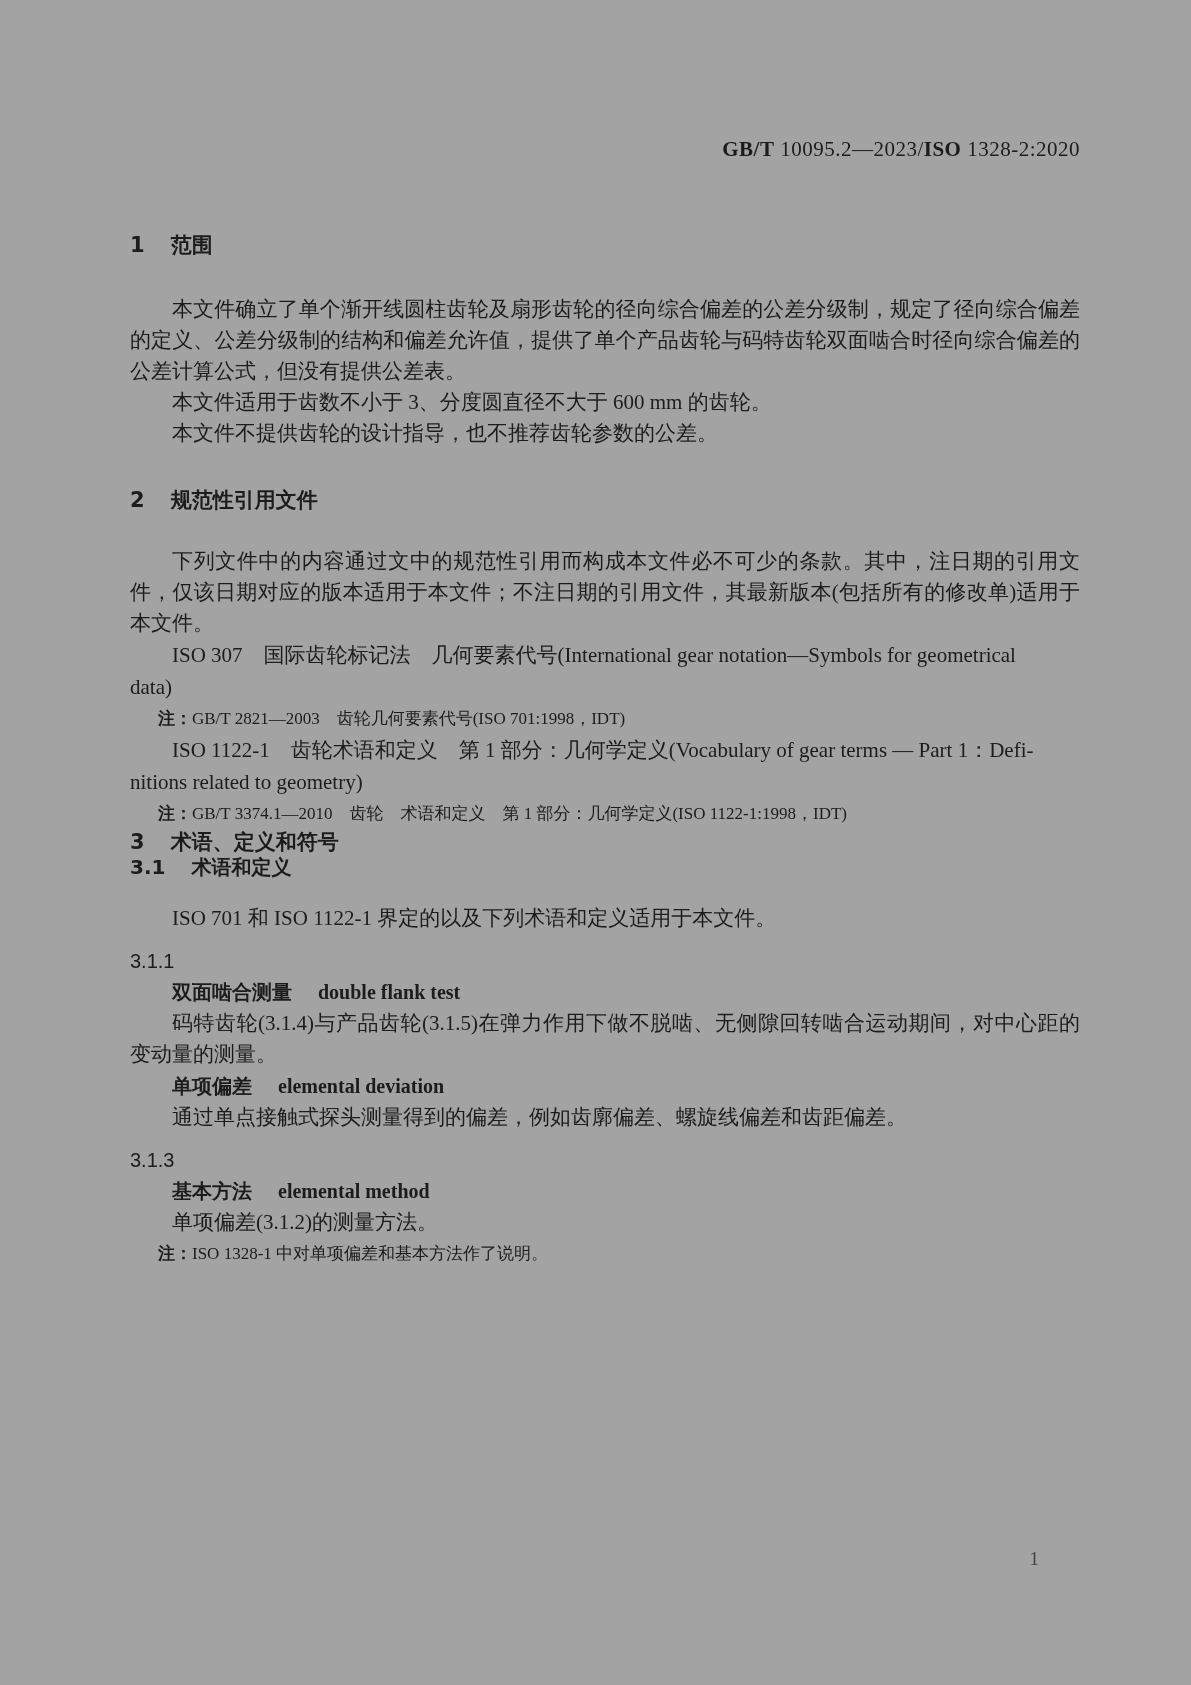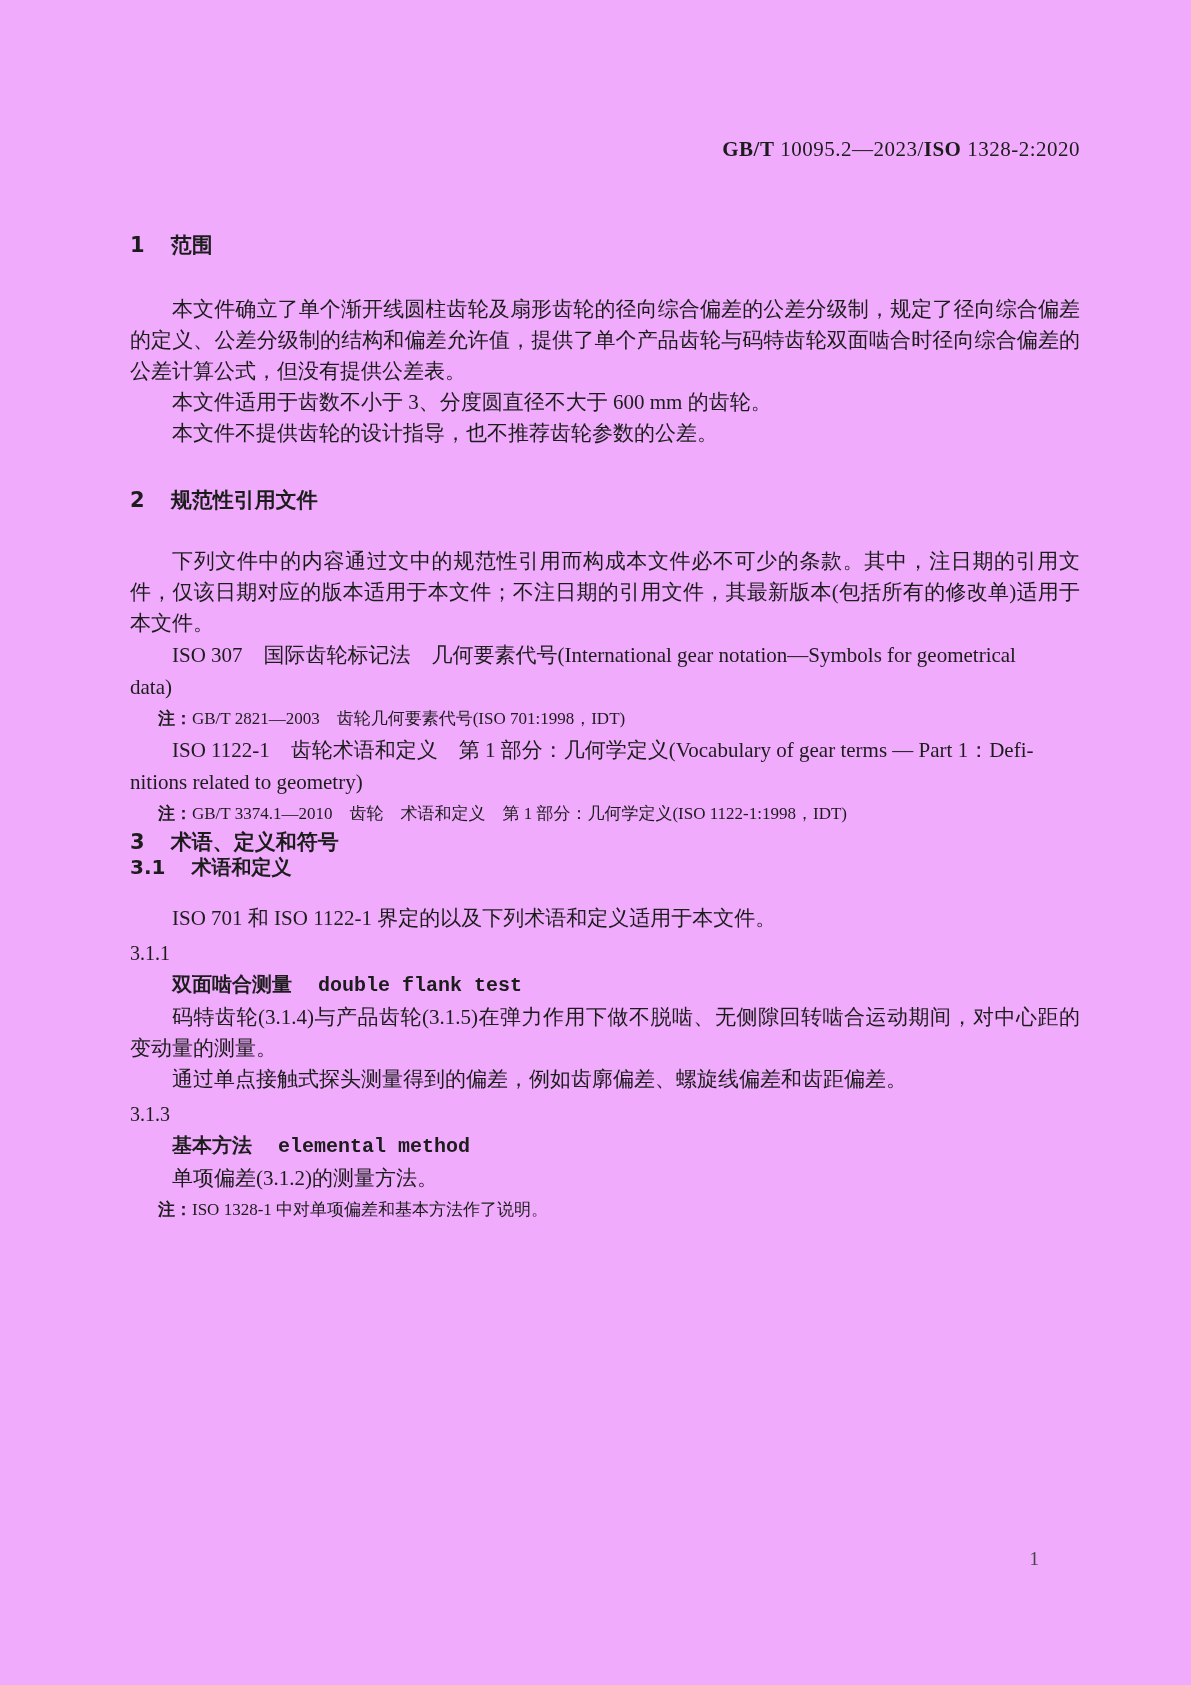--- a/index.html
+++ b/index.html
@@ -2,21 +2,21 @@
 <html><head>
 <meta charset="utf-8">
 <style>
   * { margin: 0; padding: 0; box-sizing: border-box; }
   html, body { background: #ffffff; }
   .page {
     position: relative;
     width: 1191px;
     height: 1685px;
     margin: 0 auto;
-    background: #f0abfc;
+    background: #a3a3a3;
     color: #1c1c1c;
     font-family: "Liberation Serif", "DejaVu Serif", serif;
     overflow: hidden;
   }
   .content {
     padding: 138px 111px 0 130px;
   }
   
   .doc-code {
     text-align: right;
@@ -67,33 +67,33 @@
     font-size: 17px;
     line-height: 30px;
     padding-left: 28px;
   }
   .note .note-label {
     font-family: "DejaVu Sans", "Liberation Sans", sans-serif;
     font-weight: bold;
   }
   
   .clause-no {
-    font-family: Liberation Serif, serif;
+    font-family: Liberation Sans, sans-serif;
     font-size: 20px;
     line-height: 30px;
-    margin-top: 4px;
+    margin-top: 12px;
   }
   .term-line {
     font-size: 20px;
     line-height: 32px;
     padding-left: 42px;
     font-weight: bold;
   }
   .term-line .term-zh { font-family: "DejaVu Sans", "Liberation Sans", sans-serif; }
-  .term-line .term-en { font-family: Liberation Mono, monospace; margin-left: 26px; }
+  .term-line .term-en { font-family: Liberation Serif, serif; margin-left: 26px; }
   .definition {
     font-size: 21px;
     line-height: 31px;
     text-align: justify;
     text-indent: 2em;
   }
   
   .page-number {
     position: absolute;
     top: 1548px;
@@ -146,20 +146,23 @@
       <span>3.1</span><span class="sec-label">术语和定义</span>
     </div>
     <p class="para intro31">ISO 701 和 ISO 1122-1 界定的以及下列术语和定义适用于本文件。</p>
 
     <div class="clause-no">3.1.1</div>
     <div class="term-line">
       <span class="term-zh">双面啮合测量</span><span class="term-en">double flank test</span>
     </div>
     <p class="definition">码特齿轮(3.1.4)与产品齿轮(3.1.5)在弹力作用下做不脱啮、无侧隙回转啮合运动期间，对中心距的变动量的测量。</p>
 
+    <div class="term-line">
+      <span class="term-zh">单项偏差</span><span class="term-en">elemental deviation</span>
+    </div>
     <p class="definition">通过单点接触式探头测量得到的偏差，例如齿廓偏差、螺旋线偏差和齿距偏差。</p>
 
     <div class="clause-no">3.1.3</div>
     <div class="term-line">
       <span class="term-zh">基本方法</span><span class="term-en">elemental method</span>
     </div>
     <p class="definition">单项偏差(3.1.2)的测量方法。</p>
     <div class="note">
       <span class="note-label">注：</span><span>ISO 1328-1 中对单项偏差和基本方法作了说明。</span>
     </div>

